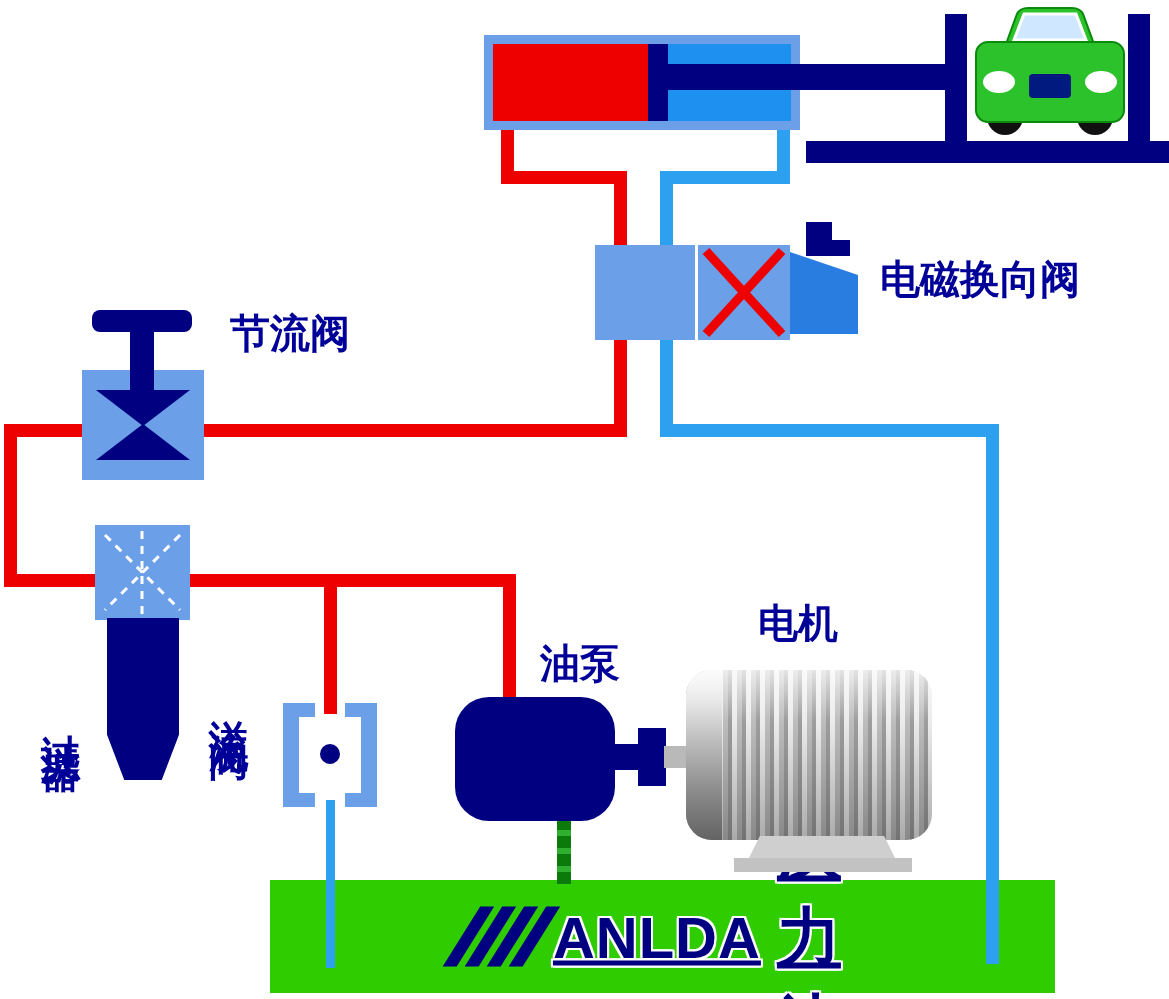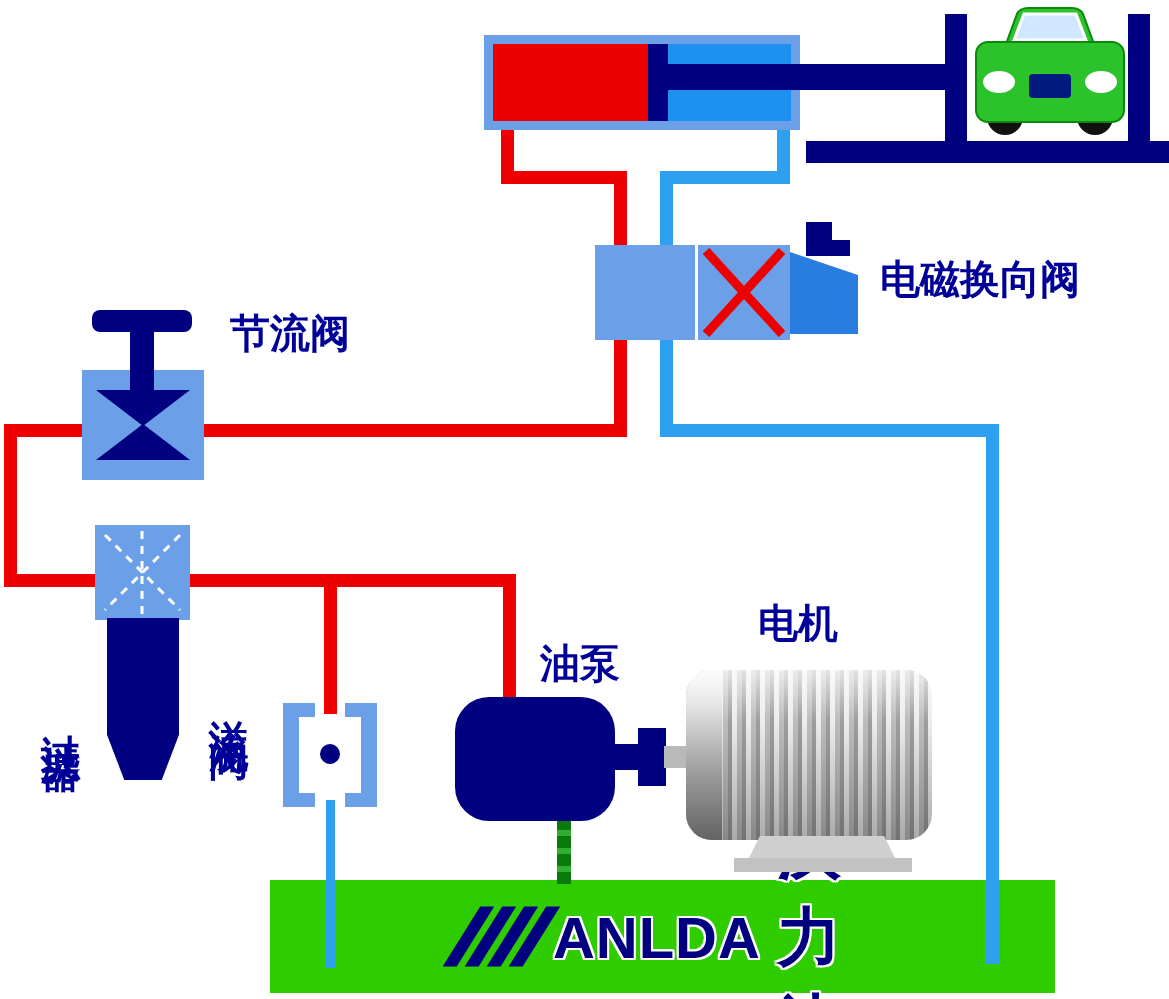--- a/index.html
+++ b/index.html
@@ -11,21 +11,21 @@
   .comp { z-index:3; }
   .red  { background:var(--pressure-line,#ee0000); }
   .blue { background:var(--return-line,#2da0f0); }
   .lblue{ background:var(--component-blue,#6b9fe8); }
   .navy { background:var(--navy,#000080); }
   .lab { position:absolute; z-index:4; color:var(--label-text,#000099); font-weight:bold;
          font-family:Liberation Sans, sans-serif; font-size:40px; white-space:nowrap; }
   .vlab { writing-mode:vertical-rl; text-orientation:upright; letter-spacing:10px; }
   .banner { z-index:1; }
   .outline-white { text-shadow:-2px -2px 0 #fff, 2px -2px 0 #fff, -2px 2px 0 #fff, 2px 2px 0 #fff,
-                   -2px 0 0 #fff, 2px 0 0 #fff, 0 -2px 0 #fff, 0 2px 0 #fff; }
+                   -2px 0 0 #fff, 2px 0 0 #fff, 0 -2px 0 #fff, 0 2px 0 #fff;text-decoration:underline; }
 </style>
 </head>
 <body>
 
 <div class="stage">
 
   <div class="abs banner" style="left:270px; top:880px; width:785px; height:113px; background:var(--banner-green,#2fcc00);">
     <div style="position:absolute; left:50%; top:50%; transform:translate(-50%,-50%); display:flex; align-items:center;">
       <div style="display:flex; gap:8px; margin-right:12px;">
         <div class="navy" style="width:14px; height:60px; transform:skewX(-32deg);"></div>

